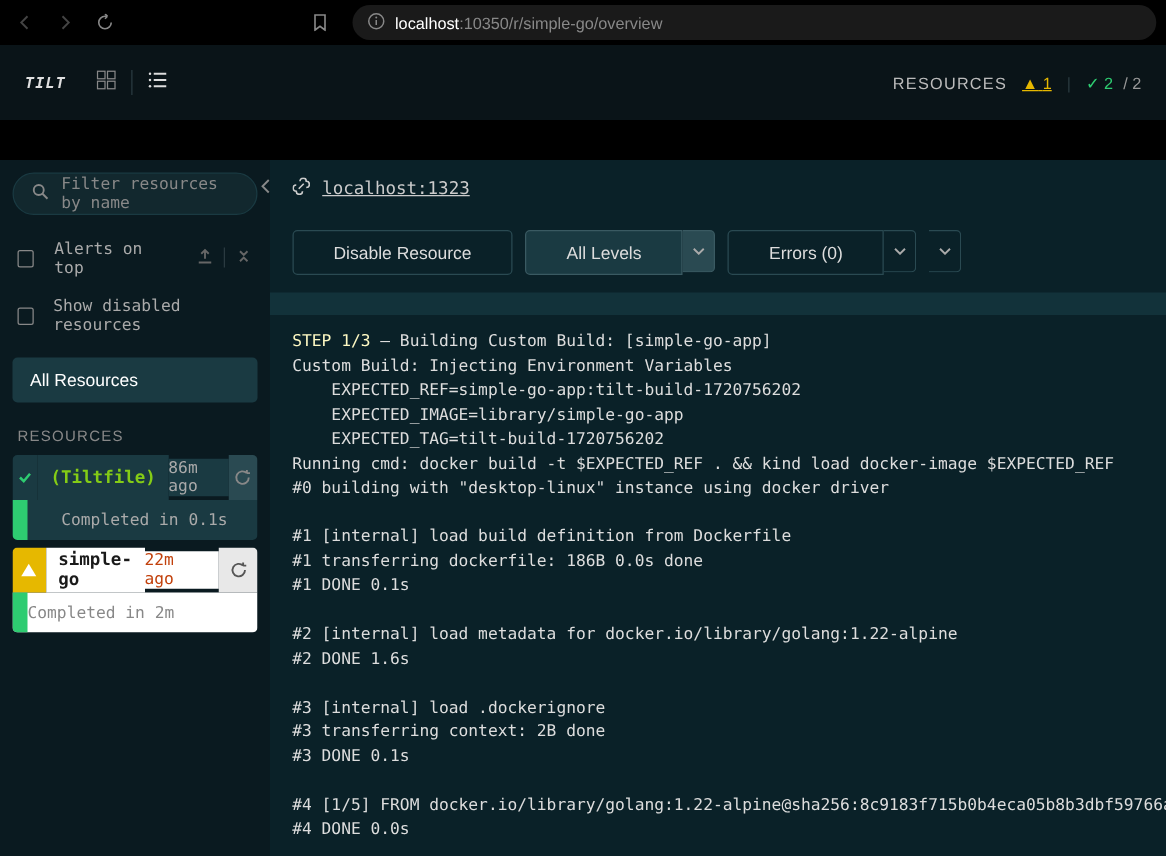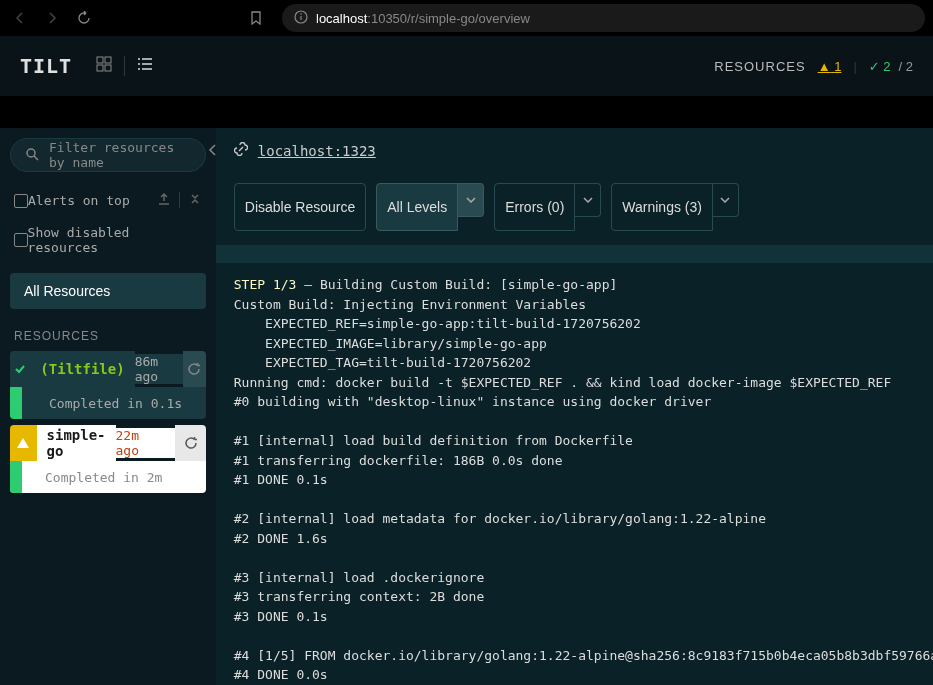--- a/index.html
+++ b/index.html
@@ -60,23 +60,24 @@
       height: 60px;
       background: #0a1418;
       display: flex;
       align-items: center;
       padding: 0 20px;
       justify-content: space-between;
     }
     .logo {
       font-family: monospace;
       font-weight: bold;
-      font-size: 20px;
+      font-size: 12px;
       letter-spacing: 1px;
       color: #e0e0e0;
+      font-style: italic;
     }
     .nav-left { display: flex; align-items: center; gap: 24px; }
     .view-toggles {
       display: flex;
       align-items: center;
       gap: 12px;
       color: #888;
     }
     .view-divider {
       width: 1px;
@@ -129,21 +130,21 @@
       align-items: center;
       padding: 0 14px;
       color: #888;
       font-family: monospace;
       font-size: 13px;
     }
     .filter-input .search-icon { margin-right: 10px; }
     .option-row {
       display: flex;
       align-items: center;
-      gap: 0;
+      gap: 16px;
       padding: 8px 4px;
       color: #aaa;
       font-family: monospace;
       font-size: 13px;
     }
     .checkbox {
       width: 14px;
       height: 14px;
       border: 1.5px solid #888;
       border-radius: 2px;
@@ -227,21 +228,21 @@
     .tiltfile .refresh-btn { background: #2a4a52; color: #888; }
     .tiltfile .resource-sub { background: #1a3a42; color: #aaa; padding-left: 0; }
     .tiltfile .sub-bar { background: #2ecc71; }
     .tiltfile .sub-text { padding-left: 27px; }
     .simplego .resource-status { background: #e6b800; color: #fff; }
     .simplego .resource-name { background: #fff; color: #1a1a1a; font-weight: bold; }
     .simplego .resource-time { background: #fff; color: #c2410c; }
     .simplego .refresh-btn { background: #e8e8e8; color: #555; }
     .simplego .resource-sub { background: #fff; color: #888; }
     .simplego .sub-bar { background: #2ecc71; }
-    .simplego .sub-text { padding-left: 23px; }
+    .simplego .sub-text { padding-left: 0; }
     .content {
       flex: 1;
       background: #0a2128;
       display: flex;
       flex-direction: column;
     }
     .content-header {
       padding: 14px 18px;
       display: flex;
       align-items: center;
@@ -250,28 +251,28 @@
       font-family: monospace;
       font-size: 14px;
     }
     .content-header a { color: #ccc; text-decoration: underline; }
     .toolbar {
       padding: 10px 18px 14px;
       display: flex;
       gap: 10px;
     }
     .btn {
-      height: 48px;
+      height: 36px;
       border: 1px solid #2a4a52;
       border-radius: 4px;
       background: #0a2128;
       color: #ddd;
       display: flex;
       align-items: center;
-      padding: 0 10px;
+      padding: 0 32px;
       font-size: 14px;
       cursor: pointer;
     }
     .btn-group {
       display: flex;
     }
     .btn-group .btn { border-radius: 4px 0 0 4px; }
     .btn-group .btn-caret {
       width: 26px;
       height: 34px;
@@ -490,21 +491,20 @@
       </div>
       <div class="btn-group">
         <div class="btn">Errors (0)</div>
         <div class="btn-caret">
           <svg width="10" height="6" viewBox="0 0 10 6">
               <path d="M1 1 L5 5 L9 1" stroke="currentColor" stroke-width="1.5" fill="none"></path>
             </svg>
         </div>
       </div>
       <div class="btn-group">
-        <div class="btn">Warnings (3)</div>
         <div class="btn-caret">
           <svg width="10" height="6" viewBox="0 0 10 6">
               <path d="M1 1 L5 5 L9 1" stroke="currentColor" stroke-width="1.5" fill="none"></path>
             </svg>
         </div>
       </div>
     </div>
     <div class="log-separator"></div>
     <div class="log-area" id="log-area"><span class="log-step">STEP 1/3</span> — Building Custom Build: [simple-go-app]
 Custom Build: Injecting Environment Variables

